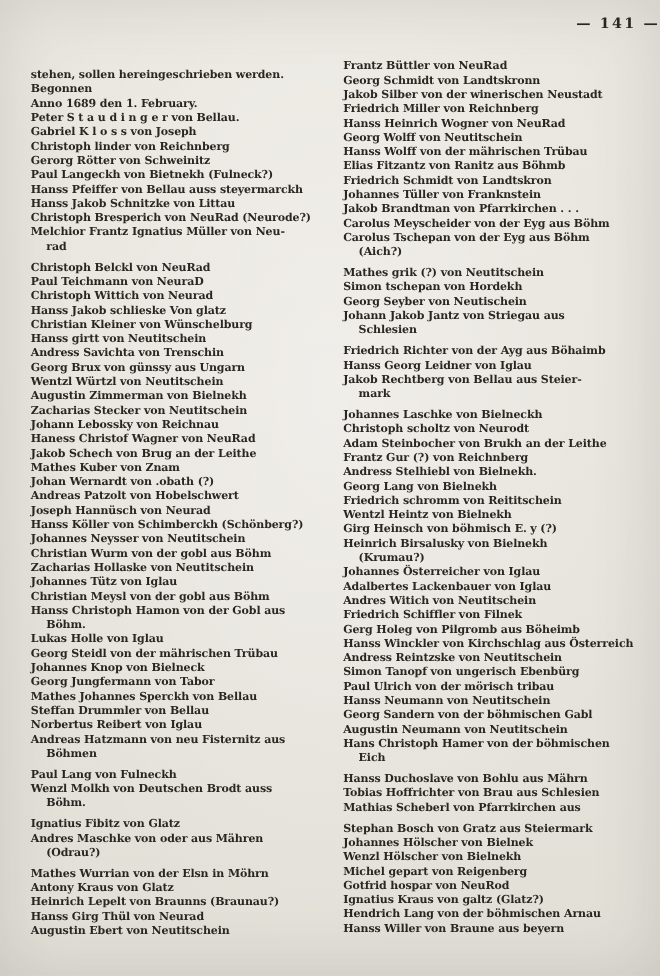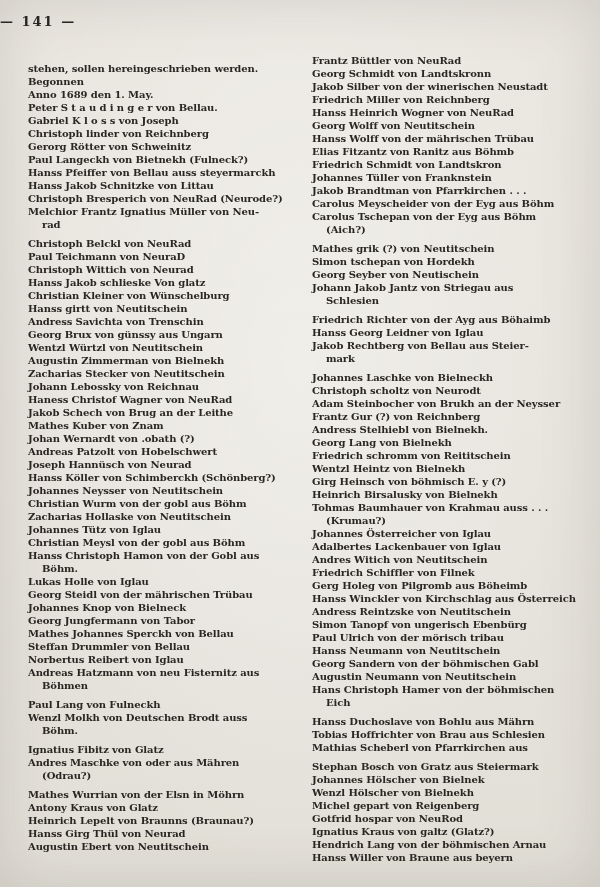--- a/index.html
+++ b/index.html
@@ -29,21 +29,21 @@
     position: absolute;
     inset: 0;
     pointer-events: none;
     box-shadow: inset 0 0 60px rgba(90,85,75,0.18);
   }
   .page-number {
     position: absolute;
     top: 14px;
     left: 0;
     width: 100%;
-    text-align: left;
+    text-align: right;
     font-size: 13px;
     font-weight: bold;
     letter-spacing: 2px;
     color: #262320;
   }
   .columns {
     position: absolute;
     top: 52px;
     left: 28px;
     right: 10px;
@@ -82,21 +82,21 @@
 <body>
 
 <div class="page">
   <div class="page-number">— 141 —</div>
 
   <div class="columns">
     <div class="column column-left">
 
     <div class="entry">stehen, sollen hereingeschrieben werden.</div>
         <div class="entry">Begonnen</div>
-        <div class="entry">Anno 1689 den 1. May.</div>
+        <div class="entry">Anno 1689 den 1. February.</div>
         <div class="entry">Peter S t a u d i n g e r von Bellau.</div>
         <div class="entry">Gabriel K l o s s von Joseph</div>
         <div class="entry">Christoph linder von Reichnberg</div>
         <div class="entry">Gerorg Rötter von Schweinitz</div>
         <div class="entry">Paul Langeckh von Bietnekh (Fulneck?)</div>
         <div class="entry">Hanss Pfeiffer von Bellau auss steyermarckh</div>
         <div class="entry">Hanss Jakob Schnitzke von Littau</div>
         <div class="entry">Christoph Bresperich von NeuRad (Neurode?)</div>
         <div class="entry">Melchior Frantz Ignatius Müller von Neu-</div>
         <div class="entry indent">rad</div>
@@ -168,29 +168,28 @@
         <div class="entry">Simon tschepan von Hordekh</div>
         <div class="entry">Georg Seyber von Neutischein</div>
         <div class="entry">Johann Jakob Jantz von Striegau aus</div>
         <div class="entry indent">Schlesien</div>
         <div class="entry gap">Friedrich Richter von der Ayg aus Böhaimb</div>
         <div class="entry">Hanss Georg Leidner von Iglau</div>
         <div class="entry">Jakob Rechtberg von Bellau aus Steier-</div>
         <div class="entry indent">mark</div>
         <div class="entry gap">Johannes Laschke von Bielneckh</div>
         <div class="entry">Christoph scholtz von Neurodt</div>
-        <div class="entry">Adam Steinbocher von Brukh an der Neysser</div>
+        <div class="entry">Adam Steinbocher von Brukh an der Leithe</div>
         <div class="entry">Frantz Gur (?) von Reichnberg</div>
         <div class="entry">Andress Stelhiebl von Bielnekh.</div>
         <div class="entry">Georg Lang von Bielnekh</div>
         <div class="entry">Friedrich schromm von Reititschein</div>
         <div class="entry">Wentzl Heintz von Bielnekh</div>
         <div class="entry">Girg Heinsch von böhmisch E. y (?)</div>
         <div class="entry">Heinrich Birsalusky von Bielnekh</div>
-        <div class="entry">Tohmas Baumhauer von Krahmau auss . . .</div>
         <div class="entry indent">(Krumau?)</div>
         <div class="entry">Johannes Österreicher von Iglau</div>
         <div class="entry">Adalbertes Lackenbauer von Iglau</div>
         <div class="entry">Andres Witich von Neutitschein</div>
         <div class="entry">Friedrich Schiffler von Filnek</div>
         <div class="entry">Gerg Holeg von Pilgromb aus Böheimb</div>
         <div class="entry">Hanss Winckler von Kirchschlag aus Österreich</div>
         <div class="entry">Andress Reintzske von Neutitschein</div>
         <div class="entry">Simon Tanopf von ungerisch Ebenbürg</div>
         <div class="entry">Paul Ulrich von der mörisch tribau</div>

